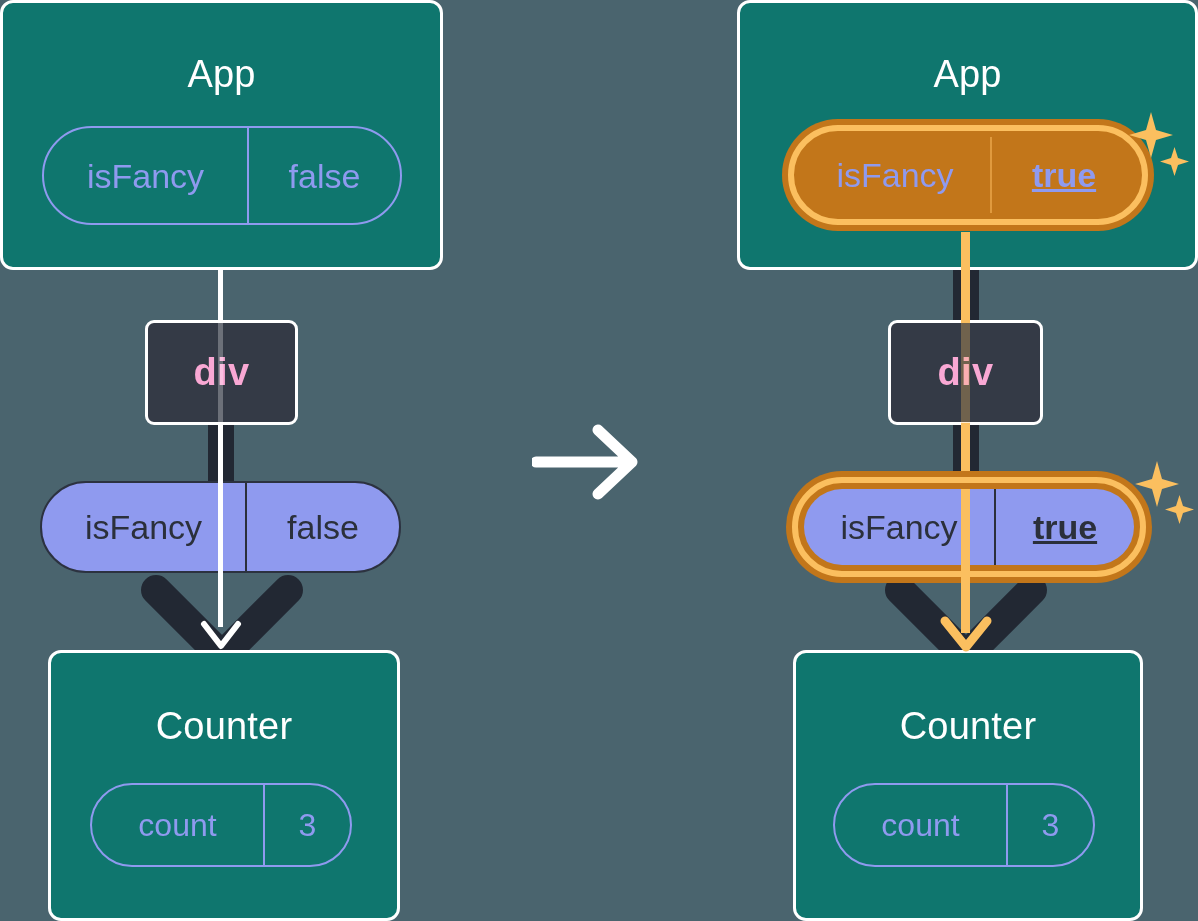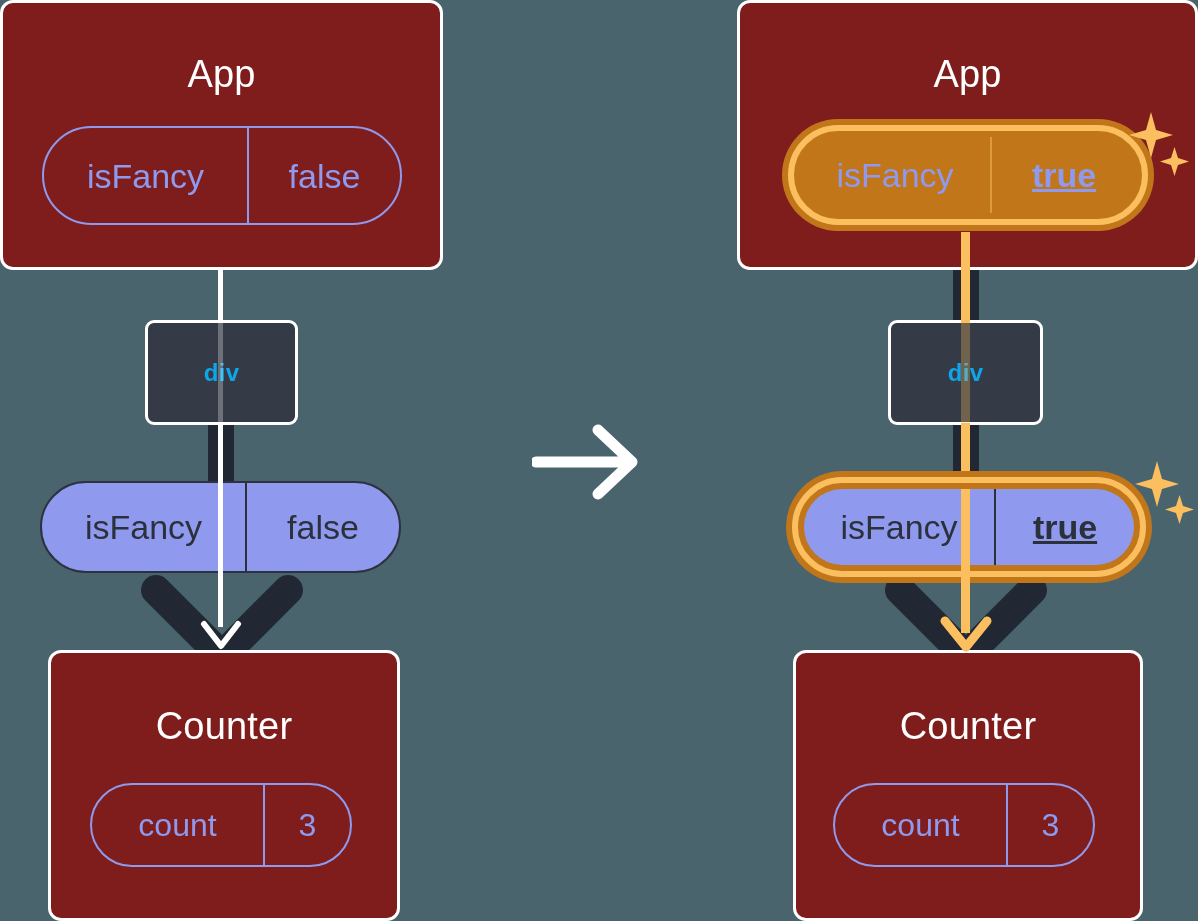--- a/index.html
+++ b/index.html
@@ -16,21 +16,21 @@
   #stage {
     position: relative;
     width: 1198px;
     height: 921px;
     background: #4a646e;
   }
 
   
   .node-box {
     position: absolute;
-    background: #7f1d1d;
+    background: #0f766e;
     border: 3px solid #ffffff;
     border-radius: 13px;
     box-sizing: border-box;
     z-index: 5;
   }
   .node-title {
     position: absolute;
     left: 0;
     right: 0;
     text-align: center;
@@ -45,22 +45,22 @@
     background: #343a46;
     border: 3px solid #ffffff;
     border-radius: 9px;
     box-sizing: border-box;
     display: flex;
     align-items: center;
     justify-content: center;
     z-index: 6;
   }
   .div-label {
-    color: #0ea5e9;
-    font-size: 24px;
+    color: #f9a8d4;
+    font-size: 38px;
     font-weight: 700;
     letter-spacing: 0.3px;
     position: relative;
     z-index: 2;
   }
 
   
   .pill {
     position: absolute;
     box-sizing: border-box;

